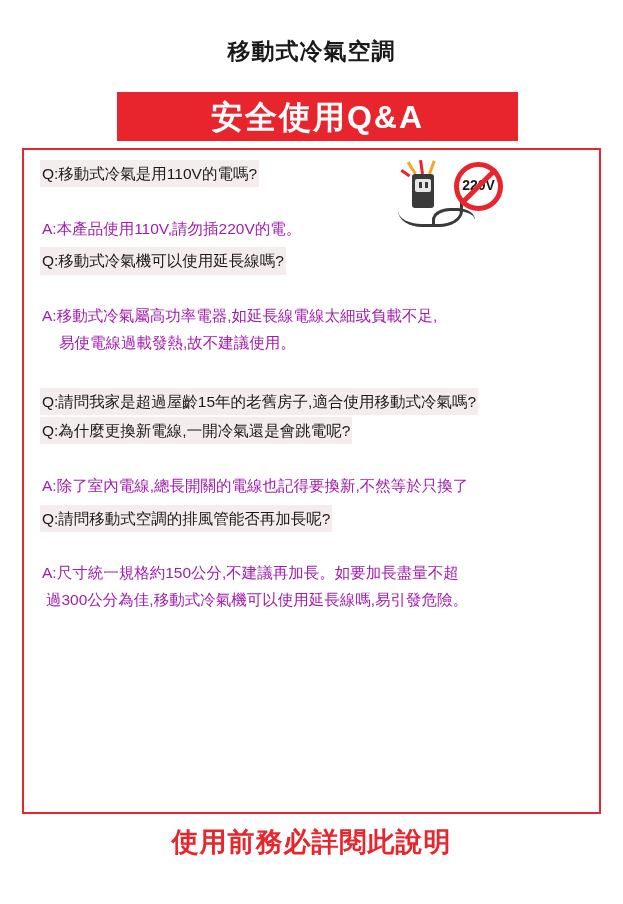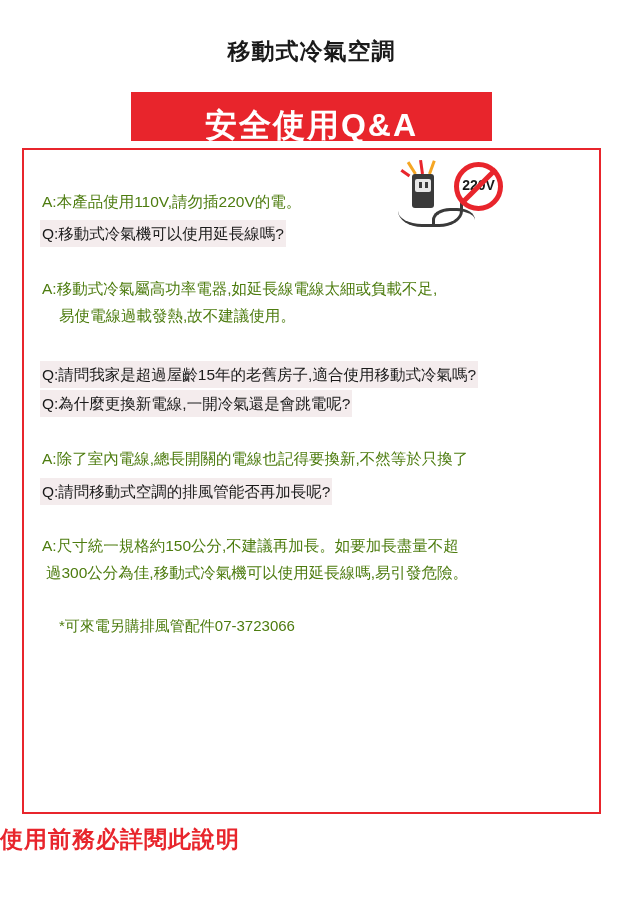--- a/index.html
+++ b/index.html
@@ -27,26 +27,26 @@
     width: 623px;
     text-align: center;
     font-size: 23px;
     font-weight: bold;
     color: #1a1a1a;
     letter-spacing: 1px;
   }
   .banner {
     position: absolute;
     top: 92px;
-    left: 131px;
-    width: 361px;
+    left: 117px;
+    width: 401px;
     height: 49px;
     background: #e8252c;
     display: flex;
-    align-items: flex-end;
+    align-items: center;
     justify-content: center;
   }
   .banner-text {
     color: #ffffff;
     font-size: 32px;
     font-weight: bold;
     letter-spacing: 2px;
     line-height: 1;
   }
   .qa-box {
@@ -73,40 +73,41 @@
     position: relative;
     font-size: 15.5px;
     color: #1a1a1a;
     line-height: 1.62;
     padding: 1px 2px 1px 2px;
     display: inline-block;
     background: #f4eced;
   }
   .a-block {
     font-size: 15.5px;
-    color: #4d7c0f;
+    color: #a21caf;
     line-height: 1.72;
     padding: 2px 2px 3px 2px;
     white-space: pre-line;
   }
   .a-block .cont {
     display: block;
     text-indent: 17px;
   }
   .note-line {
     display: block;
     text-indent: 17px;
     font-size: 15px;
   }
   .footer-title {
     position: absolute;
     top: 824px;
     left: 0;
     width: 623px;
-    font-size: 23px;
+    text-align: center;
+    font-size: 27px;
     font-weight: bold;
     color: #e8252c;
     letter-spacing: 1px;
   }
   
   .illus {
     position: absolute;
     top: 158px;
     left: 378px;
     width: 130px;
@@ -229,20 +230,21 @@
     <div class="cord"></div>
     <div class="cord2"></div>
     <div class="no-sign"></div>
     <div class="no-sign-label">220V</div>
     <div class="no-slash"></div>
   </div>
 
   <div class="qa-list">
 
     <div class="qa-item">
+      <div><span class="q-line">Q:移動式冷氣是用110V的電嗎?</span></div>
       <div class="a-block">
         <span>A:本產品使用110V,請勿插220V的電。</span>
       </div>
     </div>
 
     <div class="qa-item">
       <div><span class="q-line">Q:移動式冷氣機可以使用延長線嗎?</span></div>
       <div class="a-block">
         <span>A:移動式冷氣屬高功率電器,如延長線電線太細或負載不足,</span>
         <span class="cont">易使電線過載發熱,故不建議使用。</span>
@@ -258,21 +260,20 @@
       <div class="a-block">
         <span>A:除了室內電線,總長開關的電線也記得要換新,不然等於只換了</span>
       </div>
     </div>
 
     <div class="qa-item">
       <div><span class="q-line">Q:請問移動式空調的排風管能否再加長呢?</span></div>
       <div class="a-block">
         <span>A:尺寸統一規格約150公分,不建議再加長。如要加長盡量不超</span>
         <span class="cont" style="text-indent:4px">過300公分為佳,移動式冷氣機可以使用延長線嗎,易引發危險。</span>
-        <span class="note-line">*可來電另購排風管配件07-3723066</span>
       </div>
     </div>
 
   </div>
 
   <div class="footer-title">使用前務必詳閱此說明</div>
 
 </div>
 
 </body></html>

